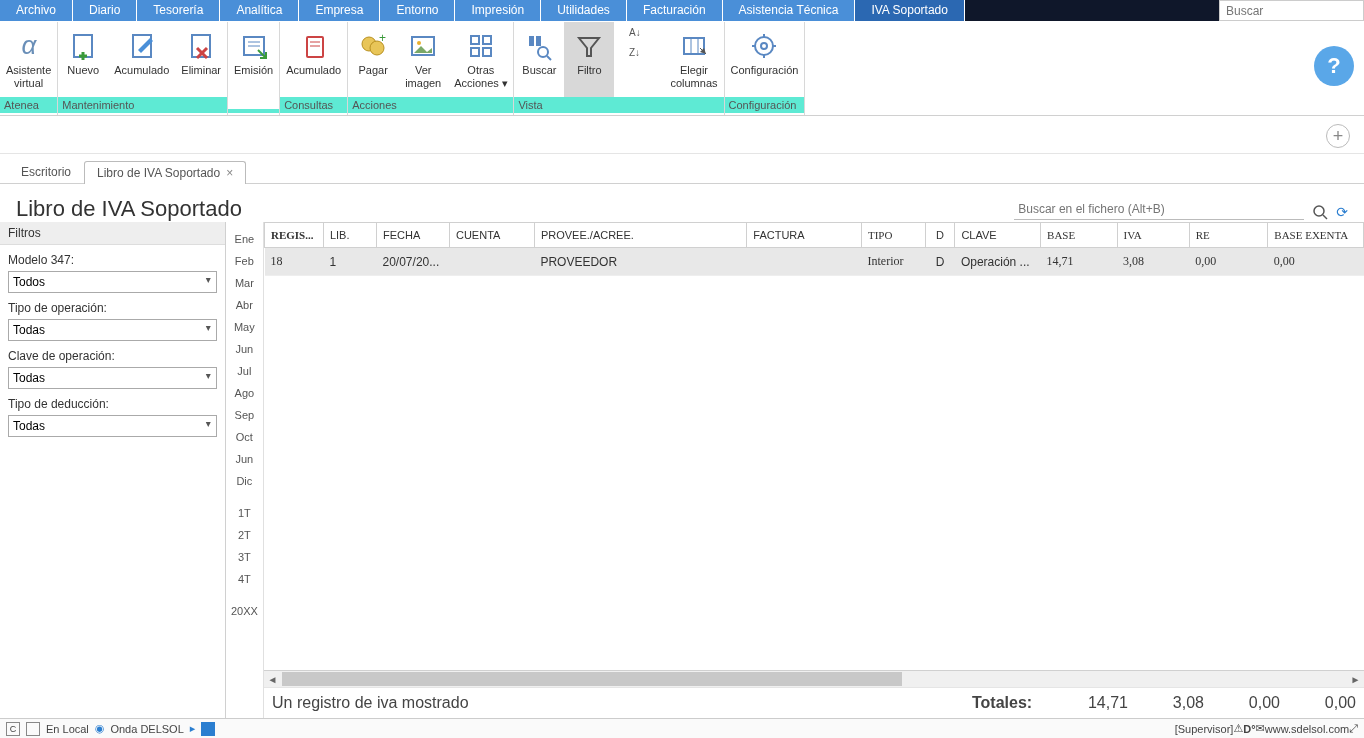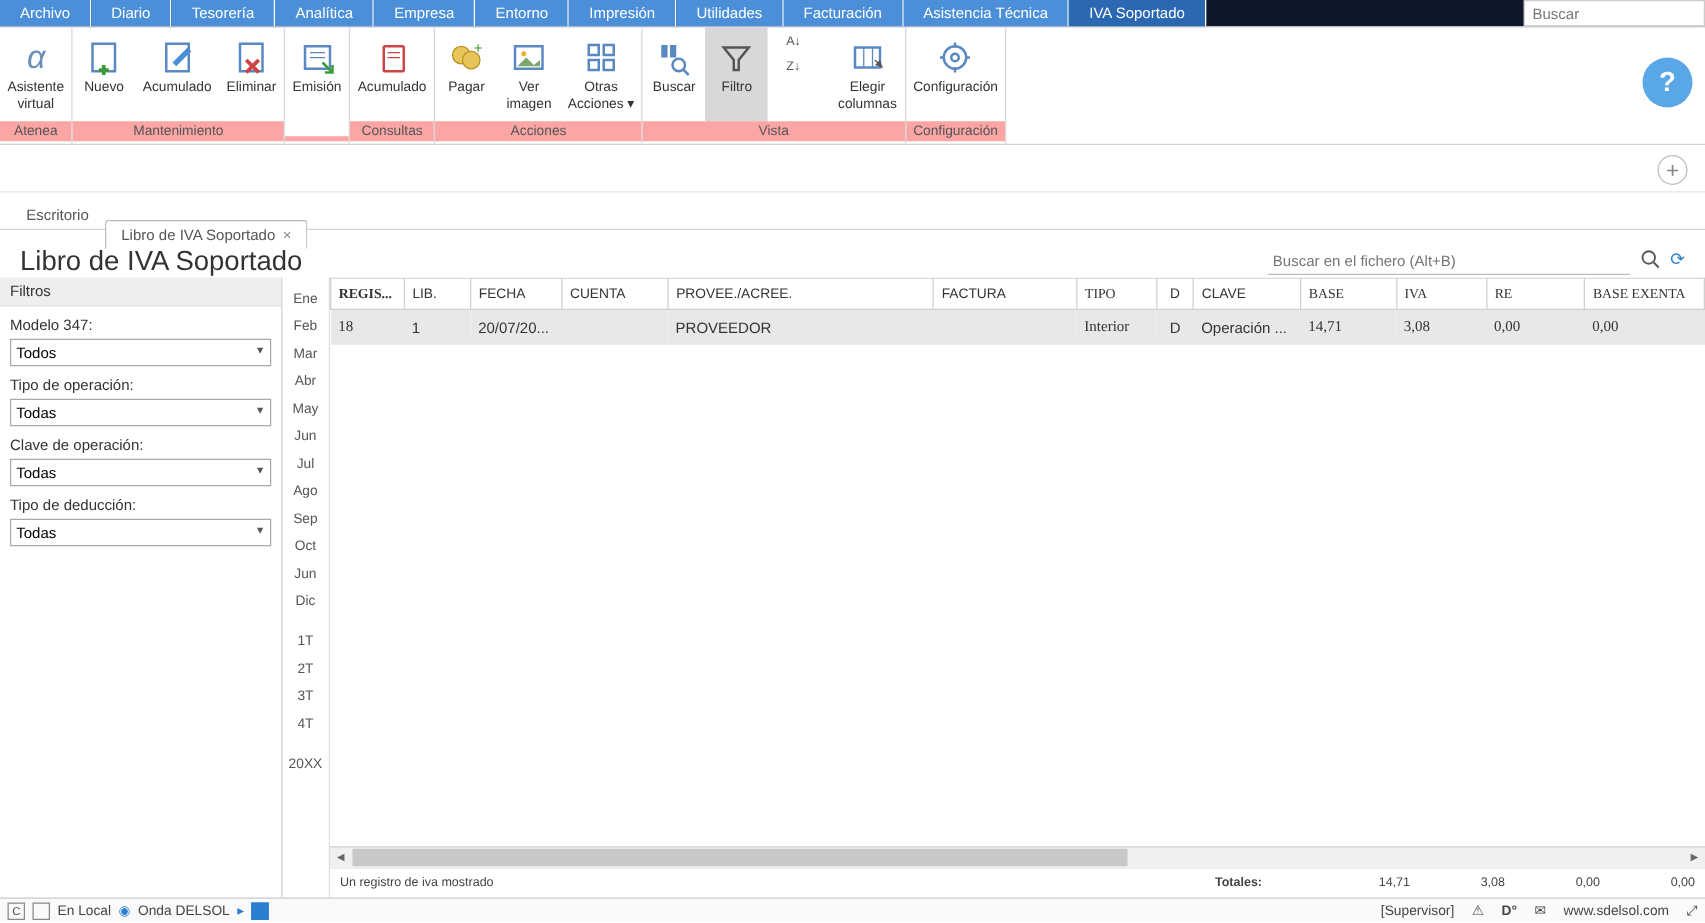--- a/index.html
+++ b/index.html
@@ -12,37 +12,37 @@
 .search-global { margin-left: auto; width: 145px; padding: 2px 6px; border: 1px solid #ccc; font-size: 12px; background: #fff; color: #777; }
 
 
 .ribbon { display: flex; border-bottom: 1px solid #d0d0d0; background: #fff; height: 94px; }
 .ribbon-group { display: flex; flex-direction: column; border-right: 1px solid #d8d8d8; padding-bottom: 2px; }
 .ribbon-buttons { display: flex; flex: 1; }
 .ribbon-btn { display: flex; flex-direction: column; align-items: center; justify-content: flex-start; padding: 4px 6px 0 6px; min-width: 50px; cursor: pointer; text-align: center; }
 .ribbon-btn.active { background: #d8d8d8; }
 .ribbon-icon { width: 32px; height: 32px; display: flex; align-items: center; justify-content: center; margin: 4px 0 2px 0; }
 .ribbon-label { font-size: 11px; line-height: 1.2; white-space: pre-line; text-align: center; }
-.ribbon-group-title { font-size: 11px; color: #555; text-align: center; padding: 2px 4px; background: #fca5a5; }
+.ribbon-group-title { font-size: 11px; color: #555; padding: 2px 4px; background: #5eead4; }
 
 
 .ribbon-extra { height: 38px; border-bottom: 1px solid #e5e5e5; position: relative; }
 .plus-circle { position: absolute; right: 14px; top: 8px; width: 24px; height: 24px; border: 1px solid #bbb; border-radius: 50%; display: flex; align-items: center; justify-content: center; color: #888; font-size: 18px; cursor: pointer; }
 .help-circle { position: absolute; right: 10px; top: 46px; width: 40px; height: 40px; border-radius: 50%; background: #5aa7e8; display: flex; align-items: center; justify-content: center; color: #fff; font-size: 22px; font-weight: bold; cursor: pointer; }
 
 
 .tabs-bar { display: flex; height: 24px; border-bottom: 1px solid #d0d0d0; align-items: flex-end; padding-left: 8px; margin-top: 6px; }
 .tab { padding: 4px 12px; font-size: 12px; color: #555; cursor: pointer; border: 1px solid transparent; border-bottom: none; }
-.tab.active { border-color: #bbb; background: #fff; border-top-left-radius: 3px; border-top-right-radius: 3px; position: relative; top: 16px; margin-top: 28px; }
+.tab.active { border-color: #bbb; background: #fff; border-top-left-radius: 3px; border-top-right-radius: 3px; position: relative; top: 1px; margin-top: 28px; }
 .tab-close { margin-left: 6px; color: #888; }
 
 
 .page-header { display: flex; align-items: center; padding: 12px 16px 0 16px; }
 .page-title { font-size: 22px; font-weight: 400; color: #333; }
-.search-file { margin-left: auto; display: flex; align-items: flex-start; gap: 8px; }
+.search-file { margin-left: auto; display: flex; align-items: flex-end; gap: 8px; }
 .search-file input { width: 290px; border: none; border-bottom: 1px solid #bbb; padding: 3px 4px; font-size: 12px; outline: none; }
 
 
 .content { display: flex; position: absolute; top: 222px; left: 0; right: 0; bottom: 20px; }
 
 
 .filters-panel { width: 236px; border-right: 1px solid #d0d0d0; padding: 0 0 0 0; }
 .filters-title { background: #eee; padding: 4px 8px; font-size: 12px; font-weight: 500; border-bottom: 1px solid #ddd; }
 .filter-group { padding: 8px 8px 0 8px; }
 .filter-label { font-size: 12px; margin-bottom: 4px; display: block; }
@@ -63,29 +63,29 @@
 th.center, td.center { text-align: center; }
 td { padding: 6px 6px; font-size: 12px; border-bottom: 1px solid #eee; white-space: nowrap; }
 tbody tr { background: #e8e8e8; }
 .hscroll-mock { height: 17px; background: #f0f0f0; border-top: 1px solid #d0d0d0; position: relative; }
 .hscroll-mock .thumb { position: absolute; left: 18px; top: 1px; height: 14px; width: 620px; background: #c8c8c8; }
 .hscroll-mock .arrow { position: absolute; top: 0; width: 17px; height: 17px; display: flex; align-items: center; justify-content: center; color: #666; font-size: 10px; }
 .hscroll-mock .arrow.left { left: 0; }
 .hscroll-mock .arrow.right { right: 0; }
 
 
-.table-status { display: flex; padding: 6px 8px; font-size: 10px; color: #444; border-top: 1px solid #e5e5e5; }
+.table-status { display: flex; padding: 6px 8px; font-size: 16px; color: #444; border-top: 1px solid #e5e5e5; }
 .totals-row { margin-left: auto; display: flex; gap: 0; }
 .total-label { width: 80px; font-weight: 600; text-align: left; }
 .total-val { width: 76px; text-align: right; }
 
 
 .status-bar { position: absolute; left: 0; right: 0; bottom: 0; height: 20px; border-top: 1px solid #ccc; display: flex; align-items: center; font-size: 11px; color: #444; padding: 0 6px; background: #fafafa; }
 .status-left { display: flex; gap: 6px; align-items: center; }
-.status-right { margin-left: auto; display: flex; gap: 14px; align-items: center; text-align: right; }
+.status-right { margin-left: auto; display: flex; gap: 0; align-items: center; text-align: right; }
 .sb-sq { width: 14px; height: 14px; border: 1px solid #888; display: inline-flex; align-items: center; justify-content: center; font-size: 9px; }
 
 
 svg { display: block; }
 </style>
 </head>
 <body>
 
 <div class="menu-bar" id="menu-bar">
     <div class="menu-item">Archivo</div>

